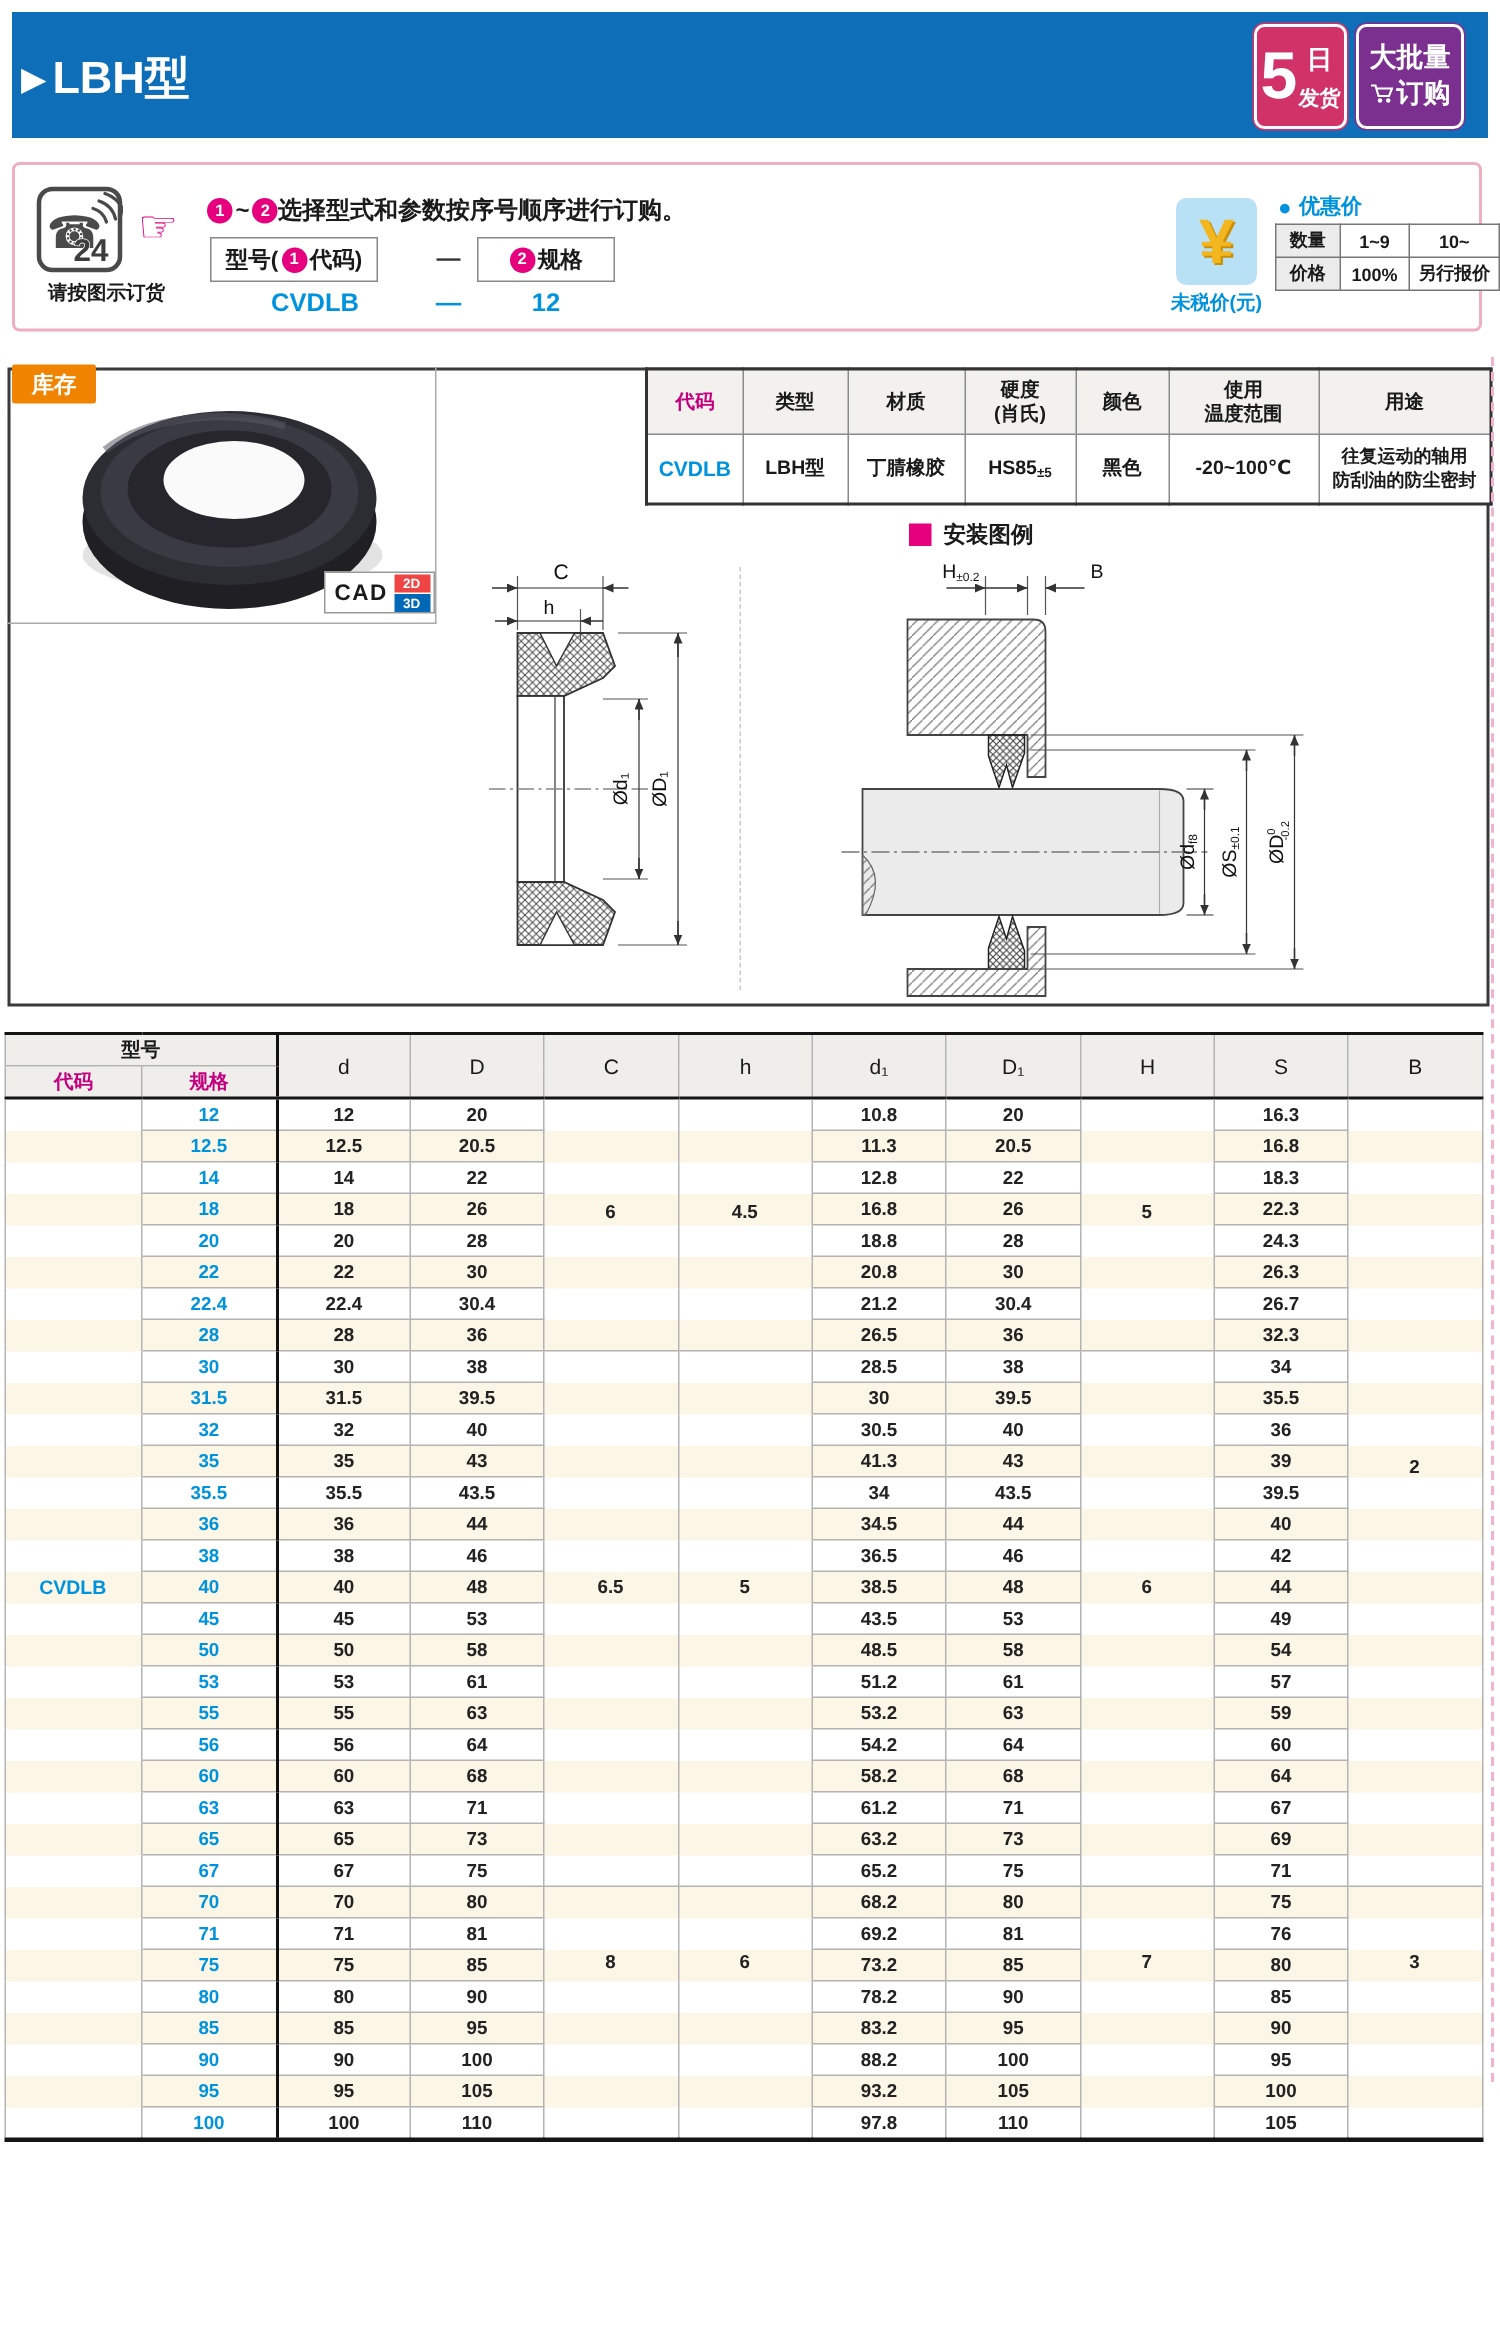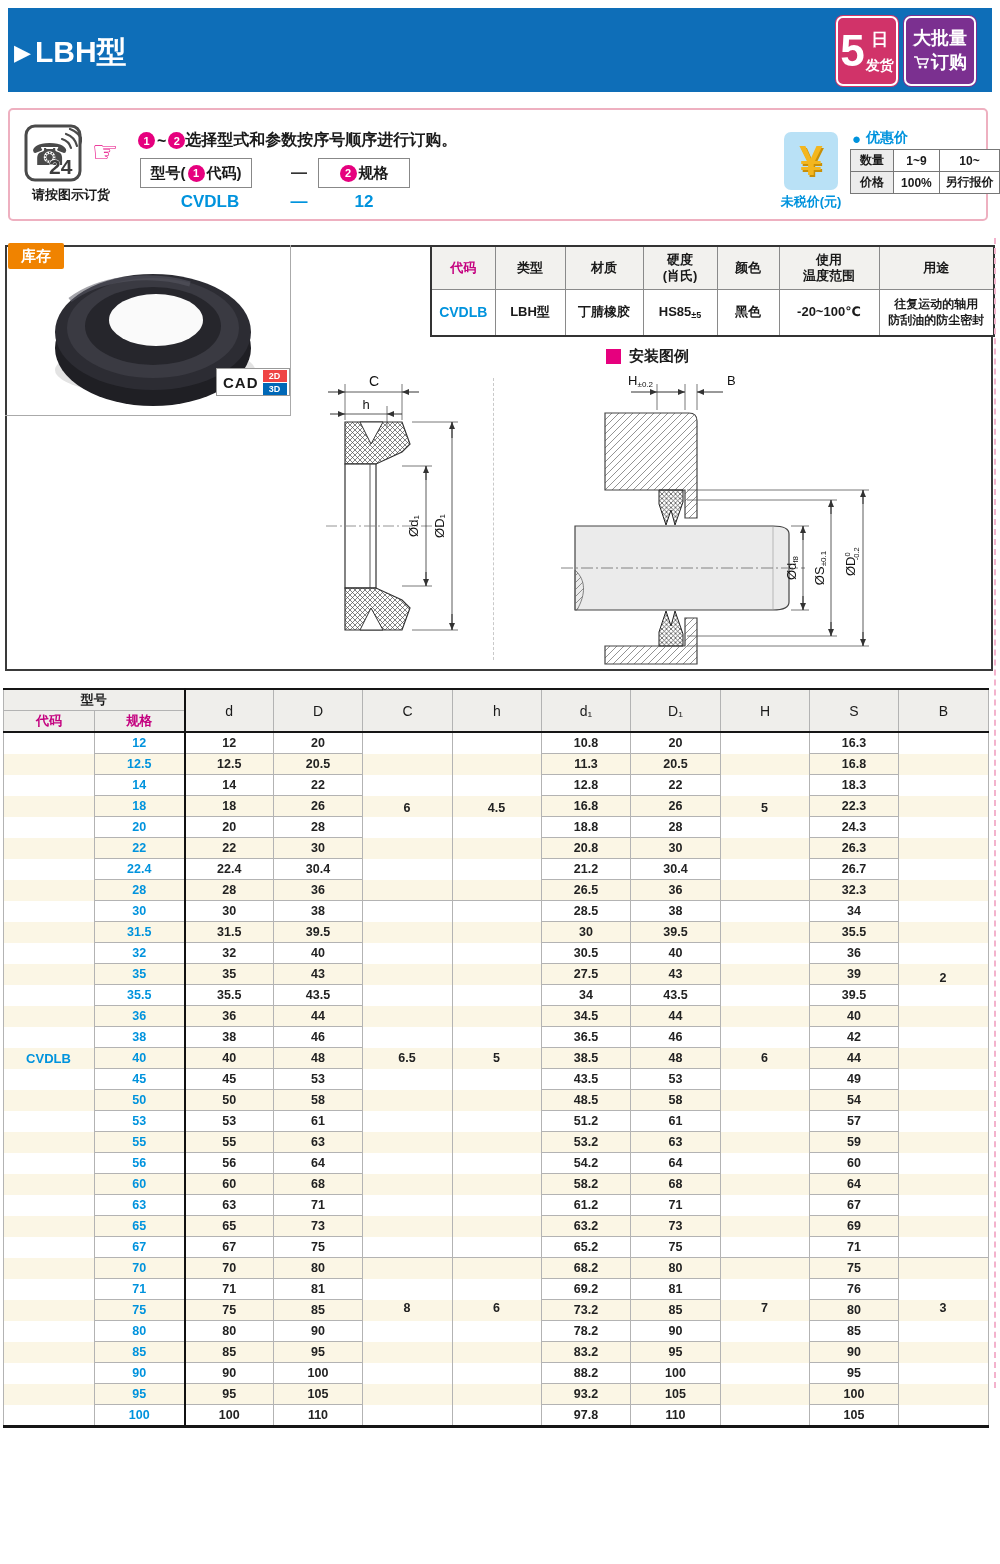--- a/index.html
+++ b/index.html
@@ -52,21 +52,21 @@
   .pricetbl td{border:1px solid #777;font-size:12px;font-weight:bold;text-align:center;height:21px;padding:0 3px;background:#fff;}
   .pricetbl td.hd{background:#ececec;width:38px;}
   .pricetbl td.c1{width:40px;margin-top:24px;}
   .pricetbl td.c2{width:56px;}
 
   
   .prodbox{left:5px;top:245px;width:988px;height:426px;border:2px solid #3a3a3a;box-sizing:border-box;background:#fff;}
   .photobox{left:5px;top:245px;width:286px;height:171px;border-right:1px solid #aaa;border-bottom:1px solid #aaa;box-sizing:border-box;}
   .stock{left:8px;top:243px;width:56px;height:26px;background:#f08300;color:#fff;font-size:15px;font-weight:bold;
          display:flex;align-items:center;justify-content:center;border-radius:2px;}
-  .cadbox{left:216px;top:368px;height:28px;display:flex;align-items:center;border:1px solid #999;background:#fff;padding:0 2px 0 6px;box-sizing:border-box;}
+  .cadbox{left:216px;top:381px;height:28px;display:flex;align-items:center;border:1px solid #999;background:#fff;padding:0 2px 0 6px;box-sizing:border-box;}
   .cadbox .cadtxt{font-size:15px;font-weight:900;letter-spacing:1px;margin-right:4px;}
   .cadcol{display:flex;flex-direction:column;gap:1px;}
   .cad2d,.cad3d{width:24px;height:12px;color:#fff;font-size:9px;font-weight:bold;display:flex;align-items:center;justify-content:center;}
   .cad2d{background:#ef4444;}
   .cad3d{background:#0068b7;}
 
   
   .spectbl{position:absolute;left:430px;top:245px;border-collapse:collapse;table-layout:fixed;width:563px;
            border:2px solid #333;}
   .spectbl th,.spectbl td{border:1px solid #8a8a8a;text-align:center;padding:0;}
@@ -533,21 +533,21 @@
           <td class="bb">36</td>
           <td></td>
         </tr>
         <tr>
           <td class="c-code"></td>
           <td class="c-spec bb">35</td>
           <td class="bb">35</td>
           <td class="bb">43</td>
           <td></td>
           <td></td>
-          <td class="bb">27.5</td>
+          <td class="bb">41.3</td>
           <td class="bb">43</td>
           <td></td>
           <td class="bb">39</td>
           <td></td>
         </tr>
         <tr>
           <td class="c-code"></td>
           <td class="c-spec bb">35.5</td>
           <td class="bb">35.5</td>
           <td class="bb">43.5</td>

